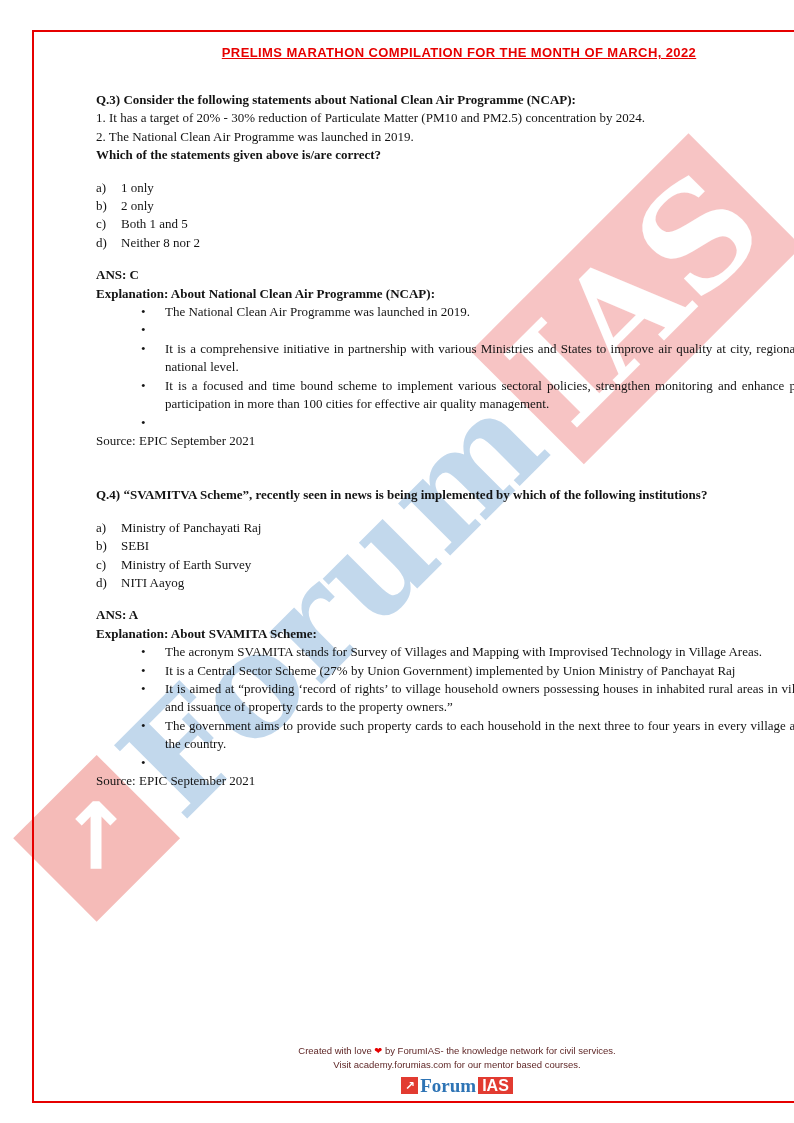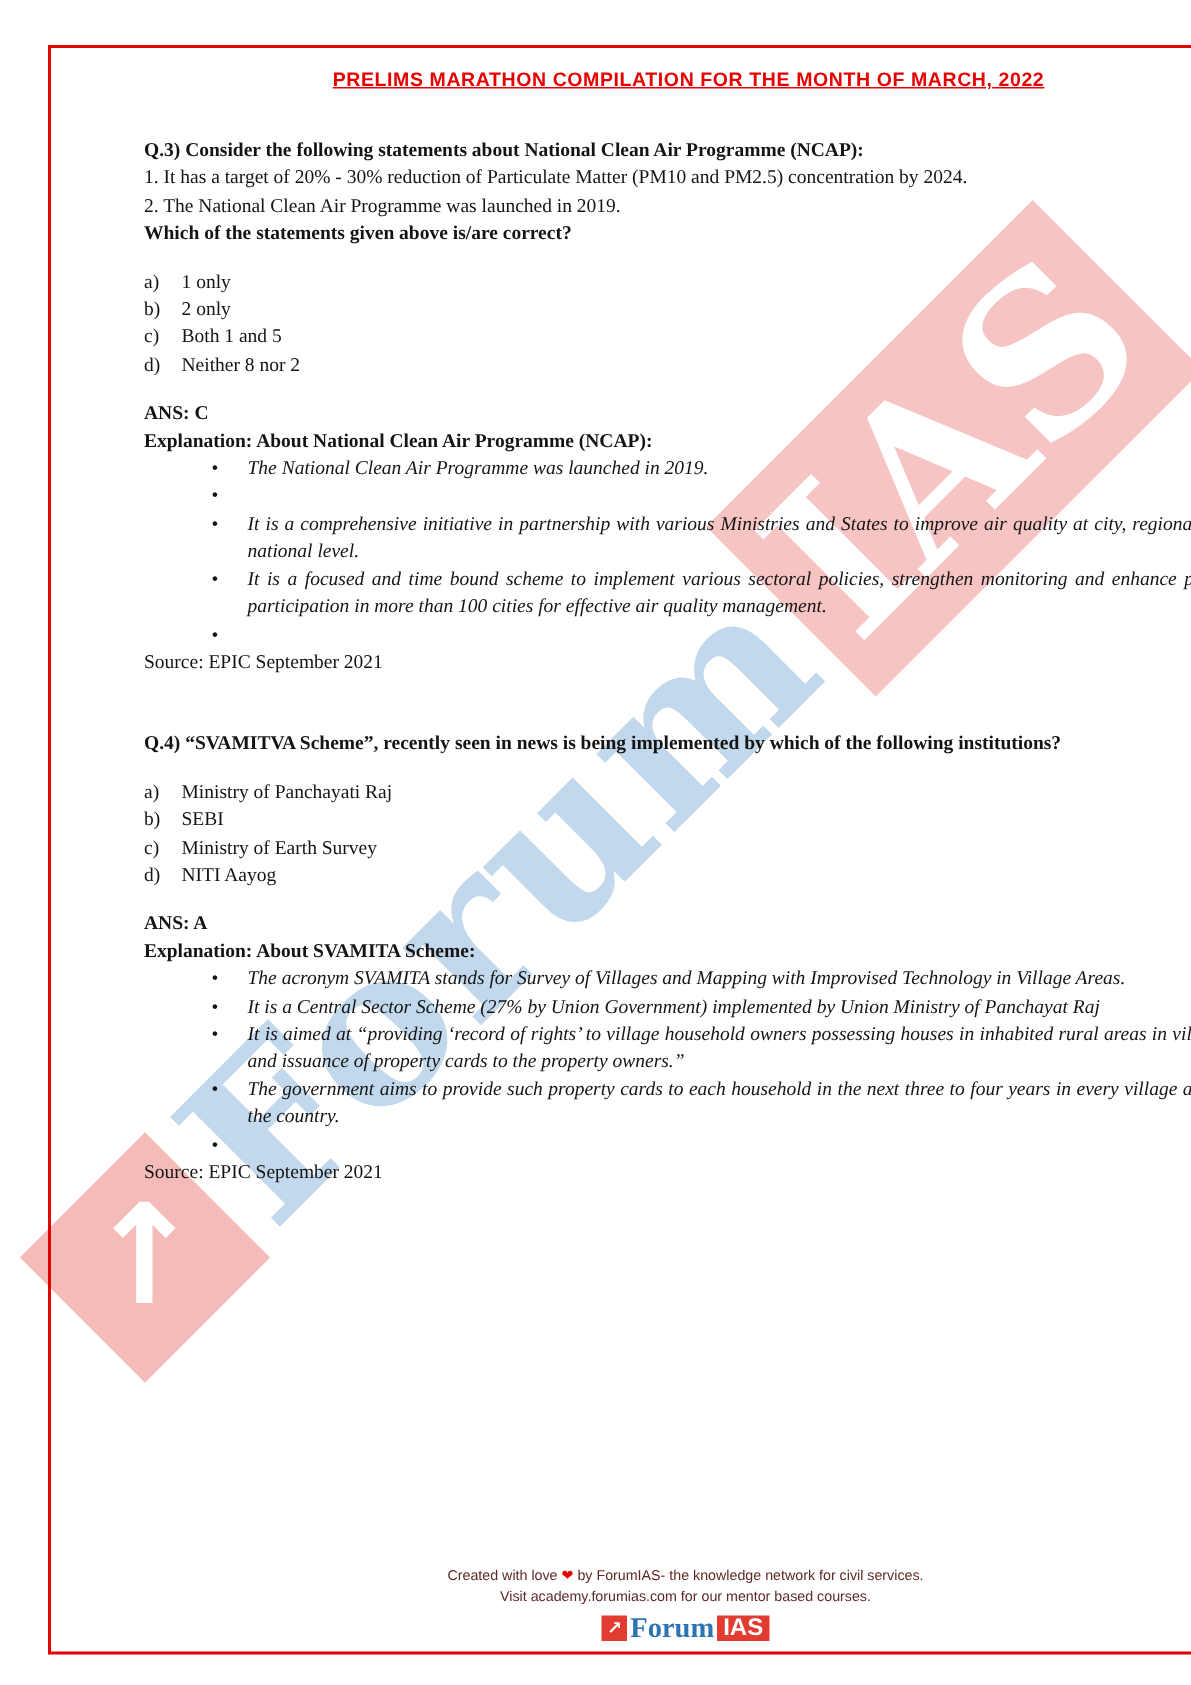--- a/index.html
+++ b/index.html
@@ -35,21 +35,21 @@
   p{margin:0;}
   .body-text{font-size:13px;line-height:18.4px;text-align:justify;}
   .bold{font-weight:bold;}
   .options{margin-top:14px;}
   .opt{display:flex;font-size:13px;line-height:18.4px;}
   .opt-label{width:25px;flex:none;}
   .ans{margin-top:14px;}
   .bullets{margin-left:45px;}
   .bullet{display:flex;font-size:13px;line-height:18.4px;}
   .dot{width:24px;flex:none;}
-  .btext{text-align:justify;font-style:italic;}
+  .btext{text-align:justify;}
   
   .footer{
     position:absolute;left:0;right:0;bottom:7px;text-align:center;
     font-family:"Liberation Sans",sans-serif;color:#5f2727;font-size:9.5px;line-height:14px;
   }
   .heart{color:#e60000;}
   .logo{margin-top:5px;display:inline-flex;align-items:center;gap:2px;}
   .logo-box{width:17px;height:17px;background:#e23b31;display:inline-flex;align-items:center;justify-content:center;}
   .logo-arrow{color:#fff;font-size:12px;font-weight:bold;font-family:"DejaVu Sans",sans-serif;line-height:1;}
   .logo-forum{font-family:"Liberation Serif",serif;font-weight:bold;font-size:19px;color:#2e74b5;line-height:17px;}

